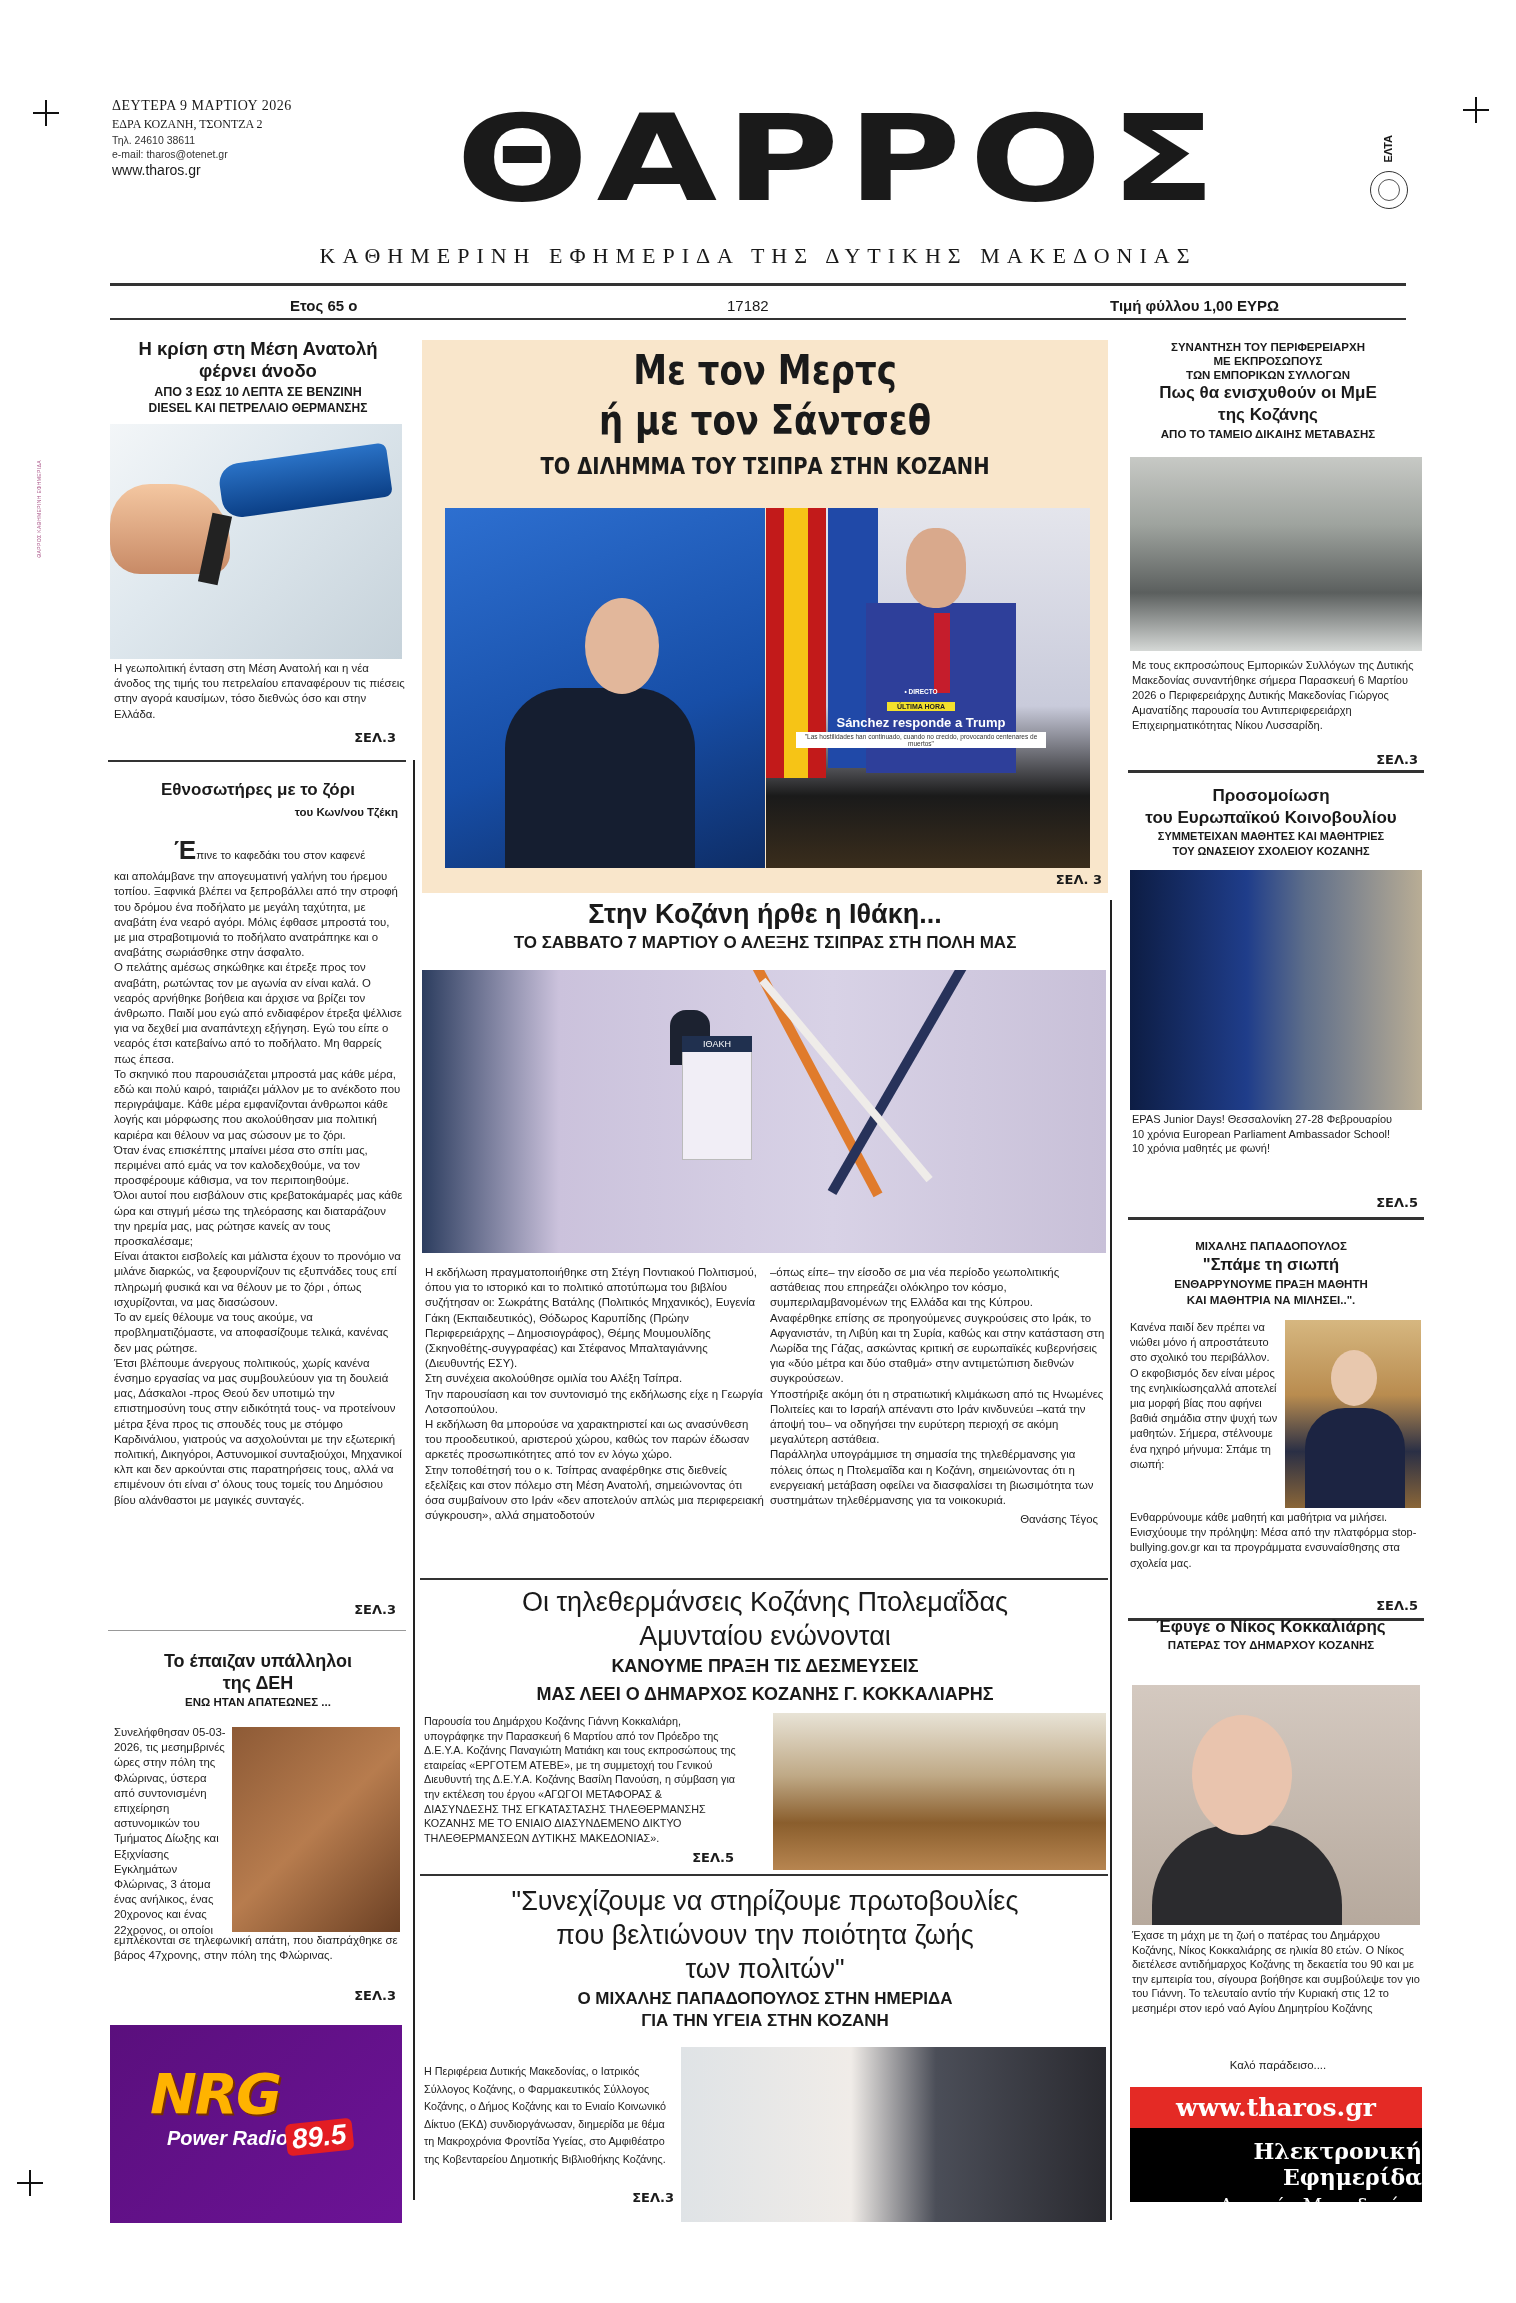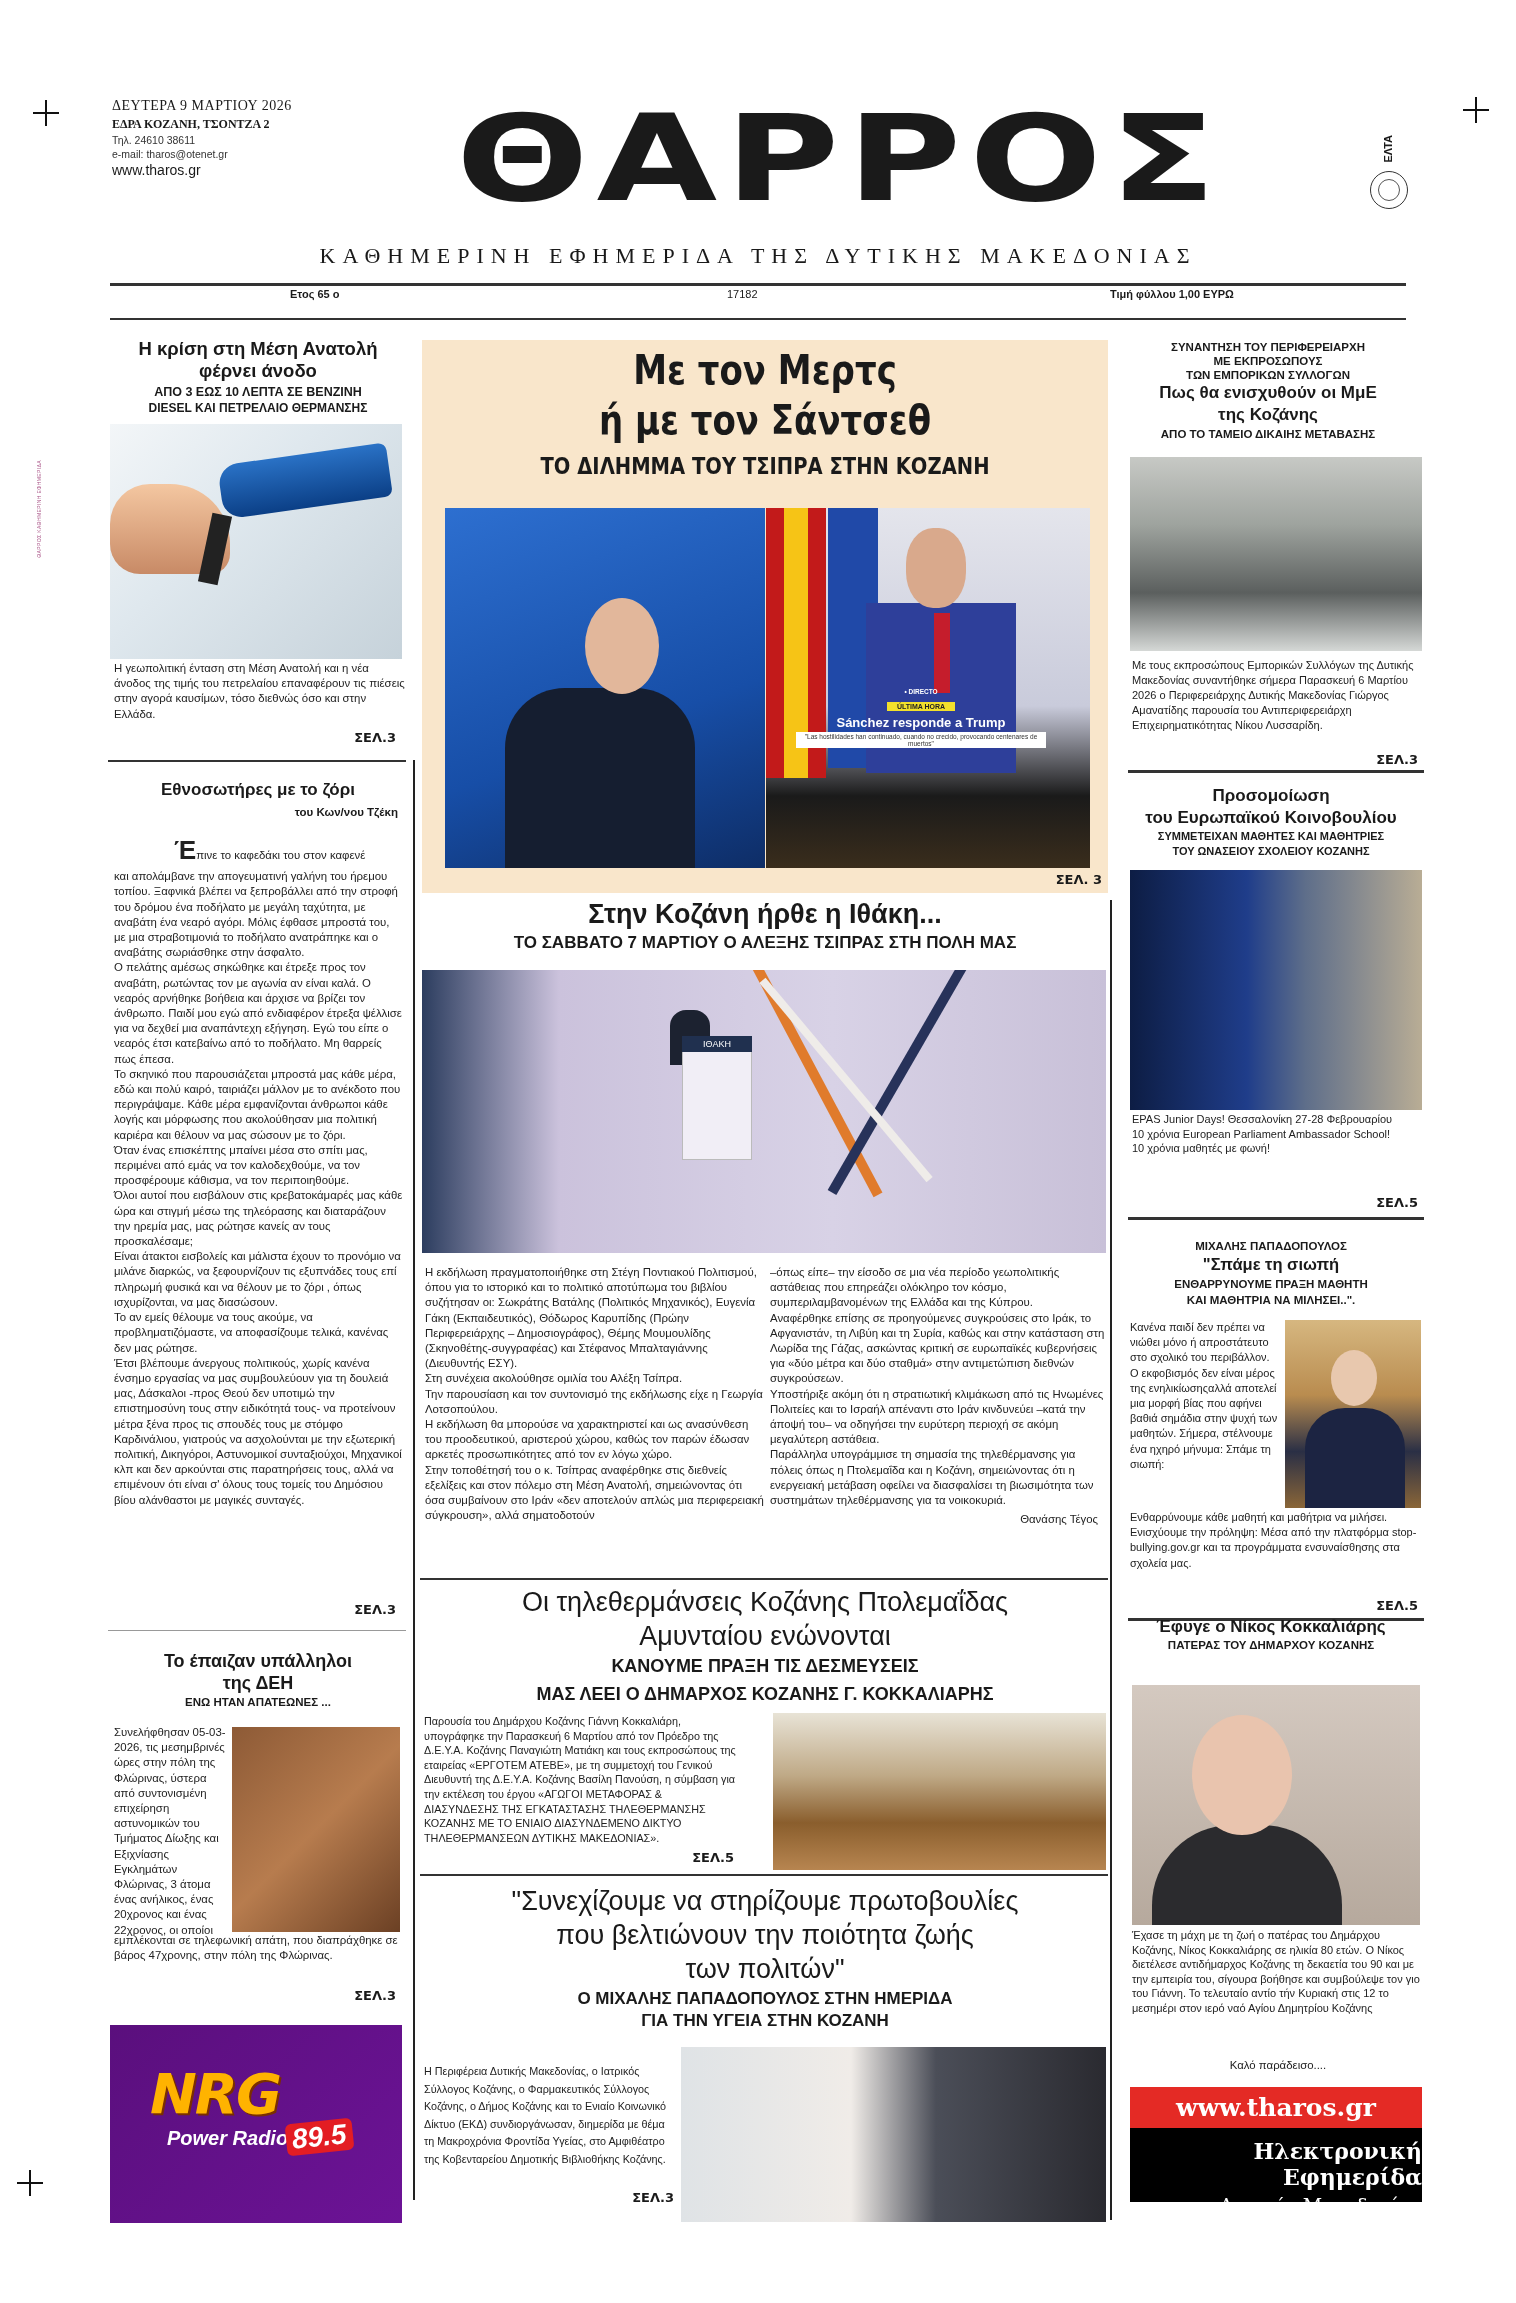--- a/index.html
+++ b/index.html
@@ -6,33 +6,33 @@
   html, body { width: 1516px; height: 2303px; background: #ffffff; }
   body { position: relative; font-family: "Liberation Sans", sans-serif; color: #1a1a1a; overflow: hidden; }
   .abs { position: absolute; }
   .crop { position: absolute; width: 26px; height: 26px; }
   .crop::before, .crop::after { content: ""; position: absolute; background: #111; }
   .crop::before { left: 12px; top: 0; width: 1.5px; height: 26px; }
   .crop::after { top: 12px; left: 0; height: 1.5px; width: 26px; }
 
   .masthead-info { left: 112px; top: 98px; width: 230px; }
   .masthead-info .date { font-family: "Liberation Serif", serif; font-size: 14px; letter-spacing: 0.5px; }
-  .masthead-info .addr { font-family: "Liberation Serif", serif; font-weight: bold; font-size: 12px; margin-top: 3px; }
+  .masthead-info .addr { font-family: "Liberation Serif", serif; font-weight: normal; font-size: 12px; margin-top: 3px; }
   .masthead-info .small { font-size: 10.5px; color: #333; margin-top: 2px; }
   .masthead-info .web { font-size: 14px; margin-top: 2px; }
 
   .logo { left: 405px; top: 100px; width: 870px; height: 118px; text-align: center; font-family: "DejaVu Sans", sans-serif; font-weight: bold; font-size: 120px; line-height: 118px; letter-spacing: 6px; transform: scaleX(1.3); transform-origin: center; }
   .elta { left: 1370px; top: 135px; width: 40px; height: 100px; }
   .elta .mark { font-size: 11px; font-weight: bold; writing-mode: vertical-rl; transform: rotate(180deg); margin-left: 12px; }
   .elta .stamp { width: 38px; height: 38px; border: 1.5px solid #333; border-radius: 50%; margin-top: 8px; position: relative; }
   .elta .stamp::after { content: ""; position: absolute; left: 7px; top: 7px; width: 20px; height: 20px; border-radius: 50%; border: 1px solid #555; }
 
   .tagline { left: 110px; top: 243px; width: 1296px; text-align: center; font-family: "Liberation Serif", serif; font-size: 22px; letter-spacing: 7px; }
   .rule { position: absolute; height: 3px; background: #333; }
-  .issue-bar { left: 110px; top: 281px; width: 1296px; height: 28px; font-size: 11px; font-weight: bold; }
+  .issue-bar { left: 110px; top: 290px; width: 1296px; height: 28px; font-size: 15px; font-weight: bold; }
   .issue-bar span { position: absolute; top: 7px; }
 
   .col-rule-v { position: absolute; width: 3px; background: #222; }
 
   .hd { font-weight: bold; text-align: center; }
   .body-text { font-size: 11.4px; line-height: 15.2px; color: #222; }
   .sel { font-family: "DejaVu Sans", sans-serif; font-weight: bold; font-size: 13px; text-align: right; }
   .hline { position: absolute; height: 2px; background: #333; }
 
   .img { position: absolute; overflow: hidden; }

